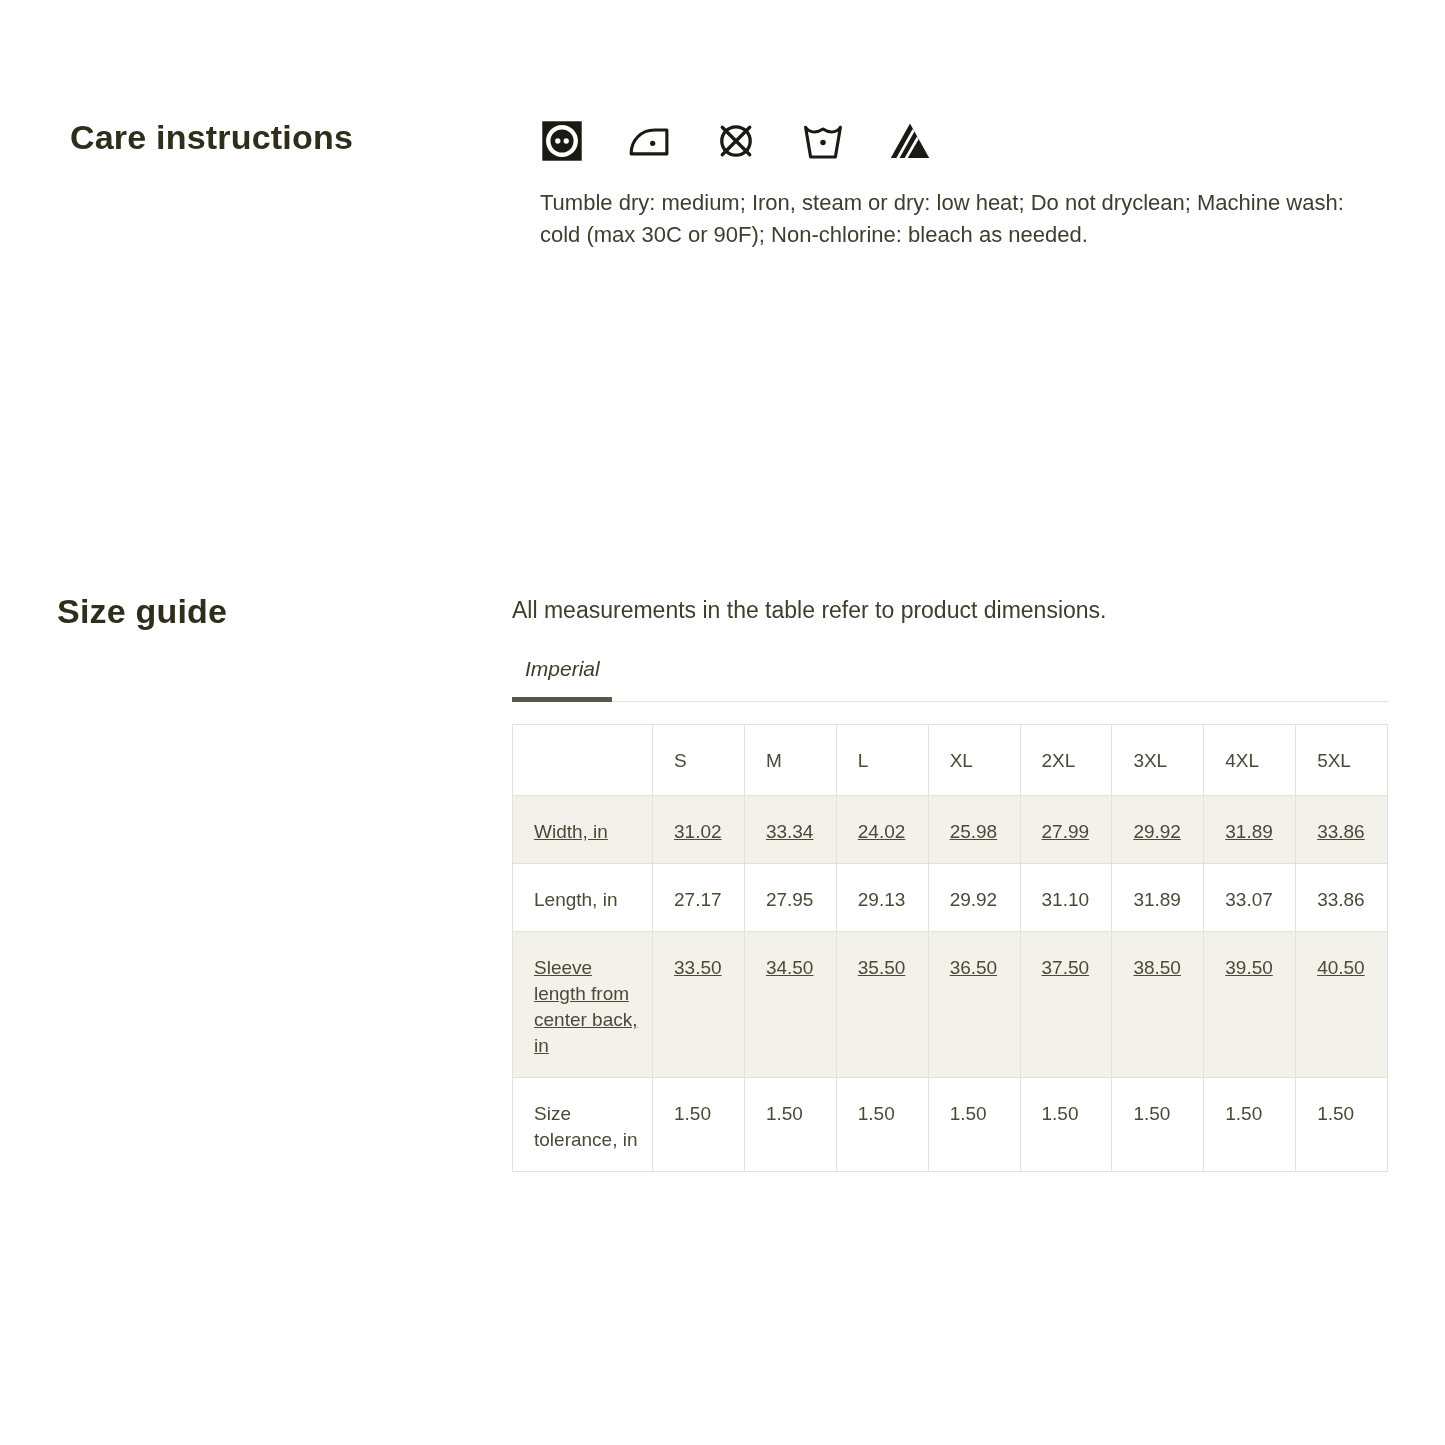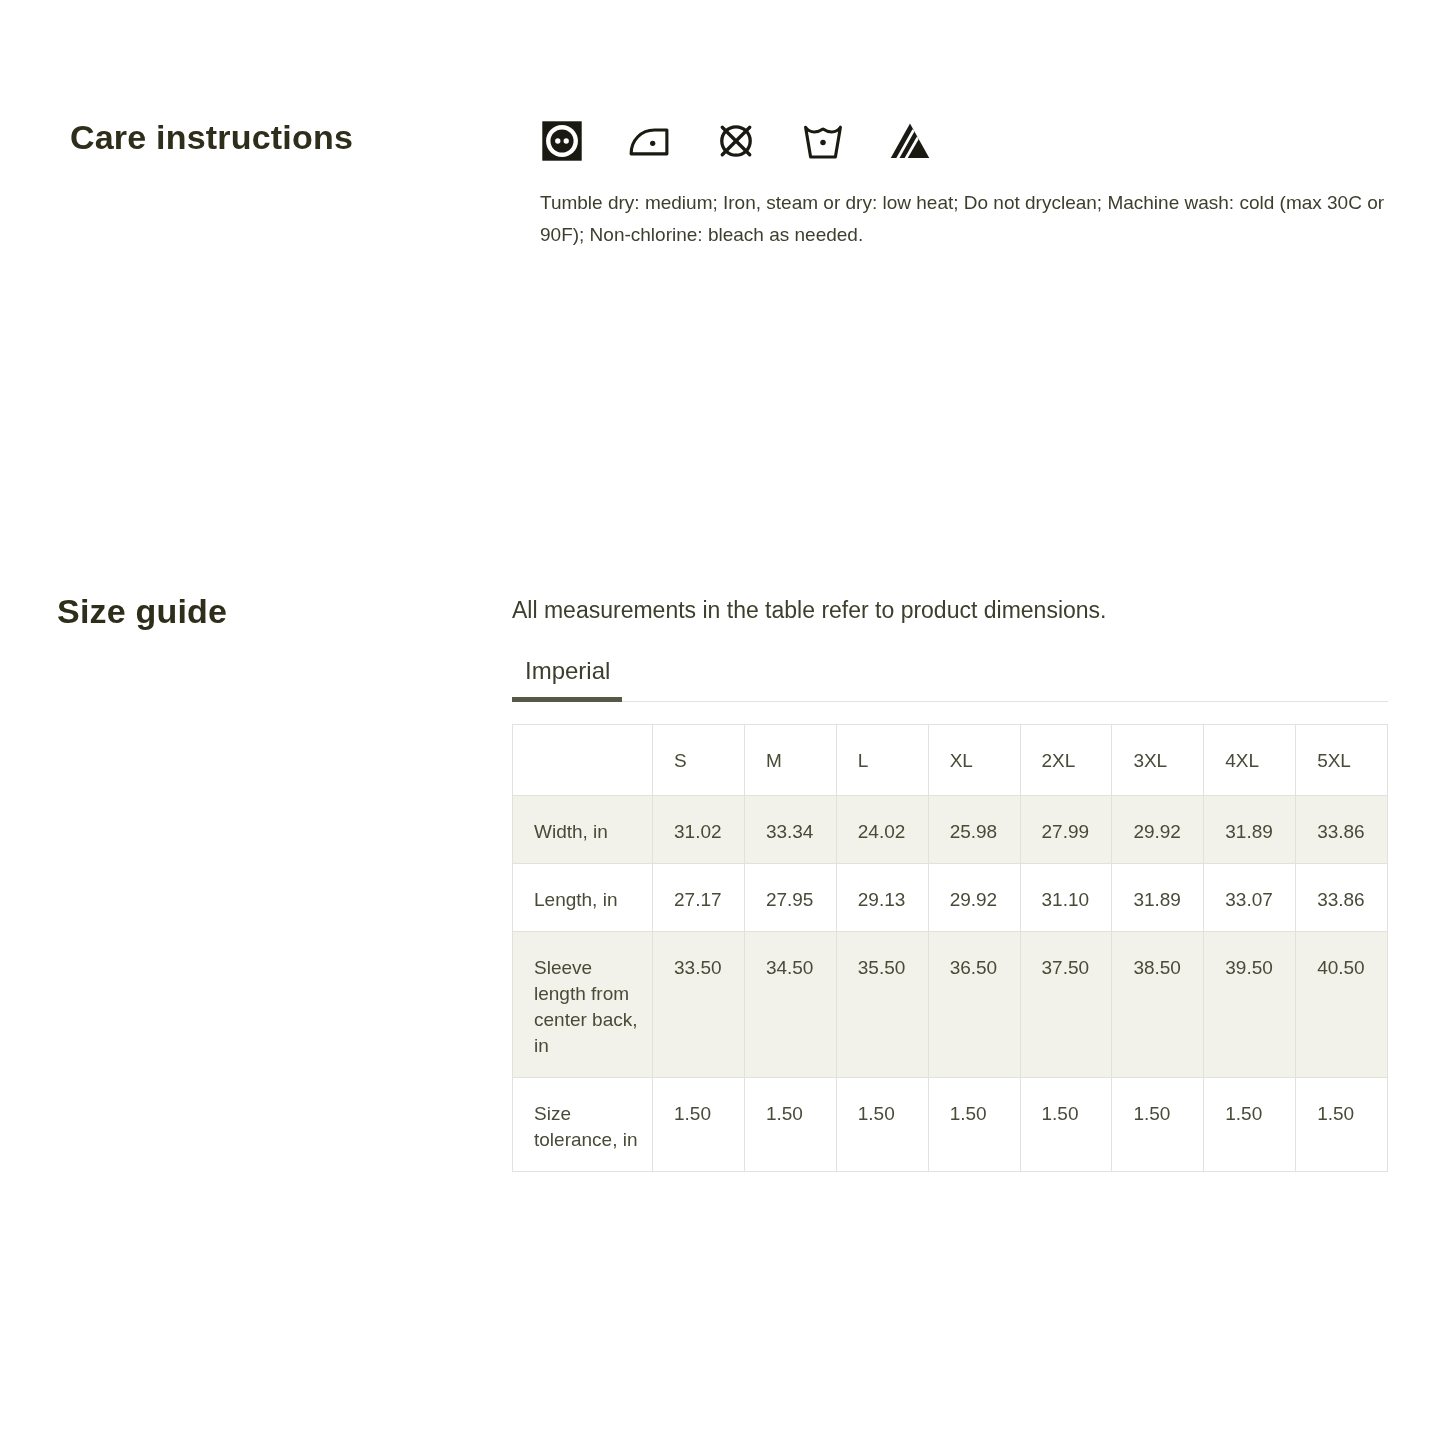--- a/index.html
+++ b/index.html
@@ -28,54 +28,55 @@
   }
   
   .care-row{margin-top:118px;}
   .care-row .left-col{padding-left:70px;}
   .care-row .right-col{padding-left:28px;}
   .care-icons{display:flex;gap:43px;align-items:center;height:46px;}
   .care-icon{width:44px;height:44px;display:block;}
   .care-icon svg{width:44px;height:44px;display:block;}
   .care-text{
     margin-top:23px;max-width:845px;
-    font-size:19px;line-height:31.5px;color:var(--body);
+    font-size:22px;line-height:31.5px;color:var(--body);
   }
   
   .size-row{margin-top:342px;}
   .size-row .left-col{padding-left:57px;}
   .size-note{font-size:23px;line-height:26px;color:var(--body);padding-top:5px;}
   .tabs{
     position:relative;width:876px;height:47px;margin-top:32px;
     border-bottom:1px solid var(--hairline);
   }
   .tab{
     position:absolute;left:0;top:0;height:47px;
     display:inline-flex;align-items:flex-start;
     padding:2px 12px 0 13px;min-width:100px;
-    font-size:24px;color:var(--body);
+    font-size:21px;color:var(--body);
     border-bottom:5px solid var(--accent);
     cursor:pointer;
+    font-style:italic;
   }
   
   table.size-table{
     width:876px;margin-top:22px;
     border-collapse:collapse;table-layout:fixed;
     font-size:19px;color:var(--table-text);
   }
   table.size-table col.label-col{width:140px;}
   table.size-table th,
   table.size-table td{
     border:1px solid var(--border);
     text-align:left;vertical-align:top;
     font-weight:400;line-height:26px;
     padding:23px 10px 18px 21px;
   }
   table.size-table thead th{padding-bottom:21px;}
-  table.size-table tbody tr.shaded{background:var(--shaded);}
+  table.size-table tbody tr.shaded{background:var(--shaded);text-decoration:underline;}
 </style>
 </head>
 <body>
 
 <section class="row care-row">
   <div class="left-col">
     <h2 class="section-heading">Care instructions</h2>
   </div>
   <div class="right-col">
     <div class="care-icons">

